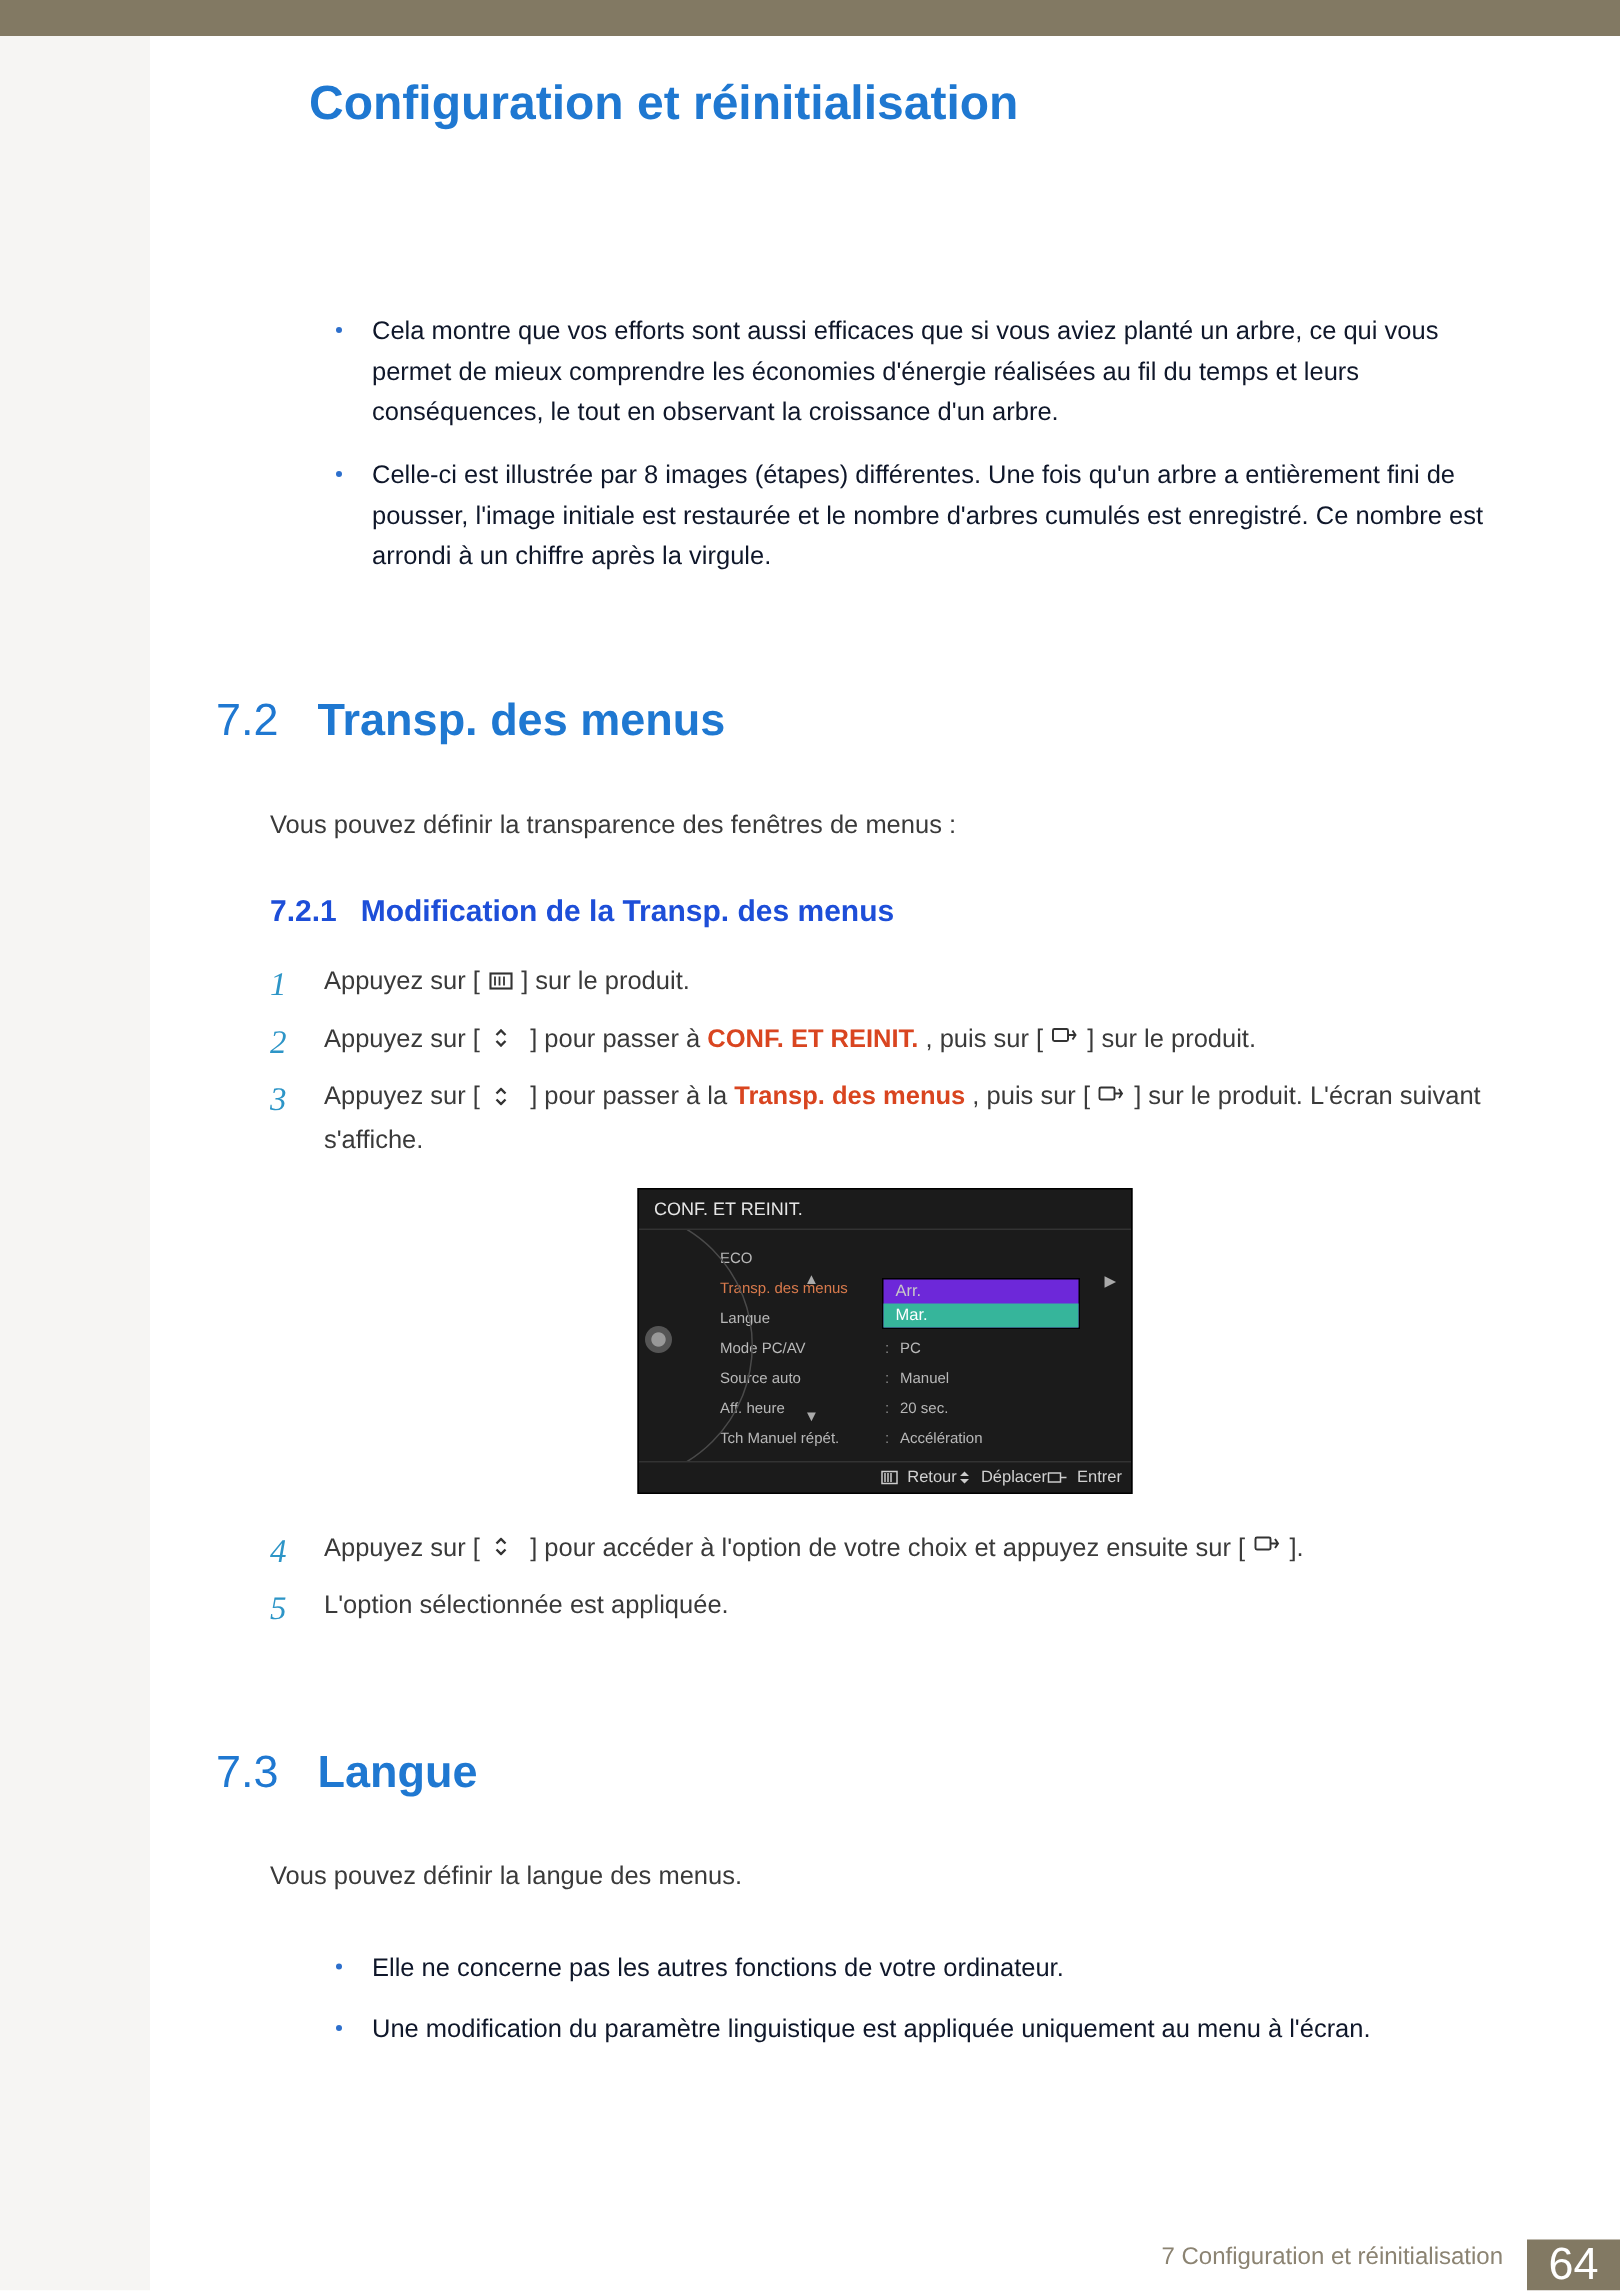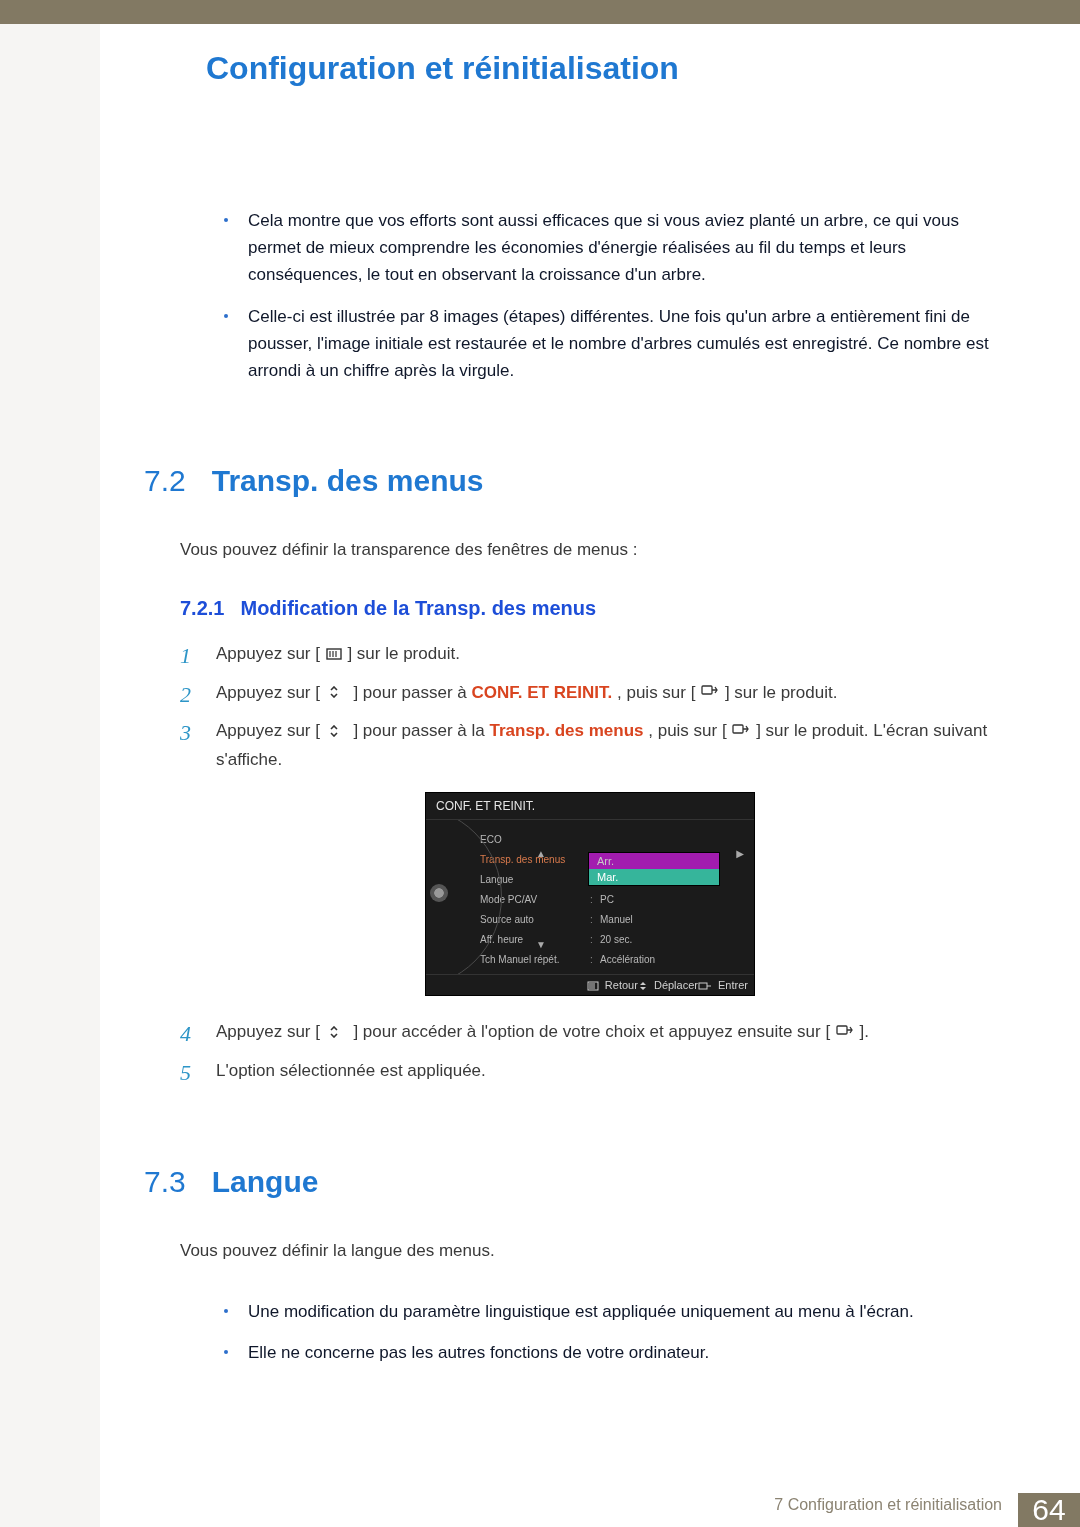--- a/index.html
+++ b/index.html
@@ -180,21 +180,21 @@
   }
   .osd-label { width: 110px; color: #b8b8b8; }
   .osd-sep { width: 10px; color: #888; }
   .osd-val { color: #b8b8b8; flex:1; }
   .osd-row.active .osd-label { color: #d97a4c; }
   .osd-dropdown {
     position: absolute;
     left: 162px;
     top: 32px;
     width: 132px;
-    background: #a21caf;
+    background: #6d28d9;
     border: 1px solid #000;
     font-size: 11px;
     z-index: 2;
   }
   .osd-opt { padding: 2px 8px; color: #c8c8c8; }
   .osd-opt.sel { background: #36b59b; color: #fff; }
   .osd-arrow-up, .osd-arrow-down, .osd-arrow-right {
     position: absolute;
     color: #aaa;
     font-size: 10px;
@@ -404,22 +404,22 @@
 
   <div class="section">
     <div class="sec-head">
       <span class="sec-num">7.3</span>
       <span class="sec-title">Langue</span>
     </div>
     <p class="sec-intro">Vous pouvez définir la langue des menus.</p>
 
     <div class="note-wrap">
       <ul class="main-bullets">
+        <li>Elle ne concerne pas les autres fonctions de votre ordinateur.</li>
         <li>Une modification du paramètre linguistique est appliquée uniquement au menu à l'écran.</li>
-        <li>Elle ne concerne pas les autres fonctions de votre ordinateur.</li>
       </ul>
     </div>
   </div>
 
 </div>
 
 <div class="footer">
   <div class="footer-text">7 Configuration et réinitialisation</div>
   <div class="footer-page">64</div>
 </div>

